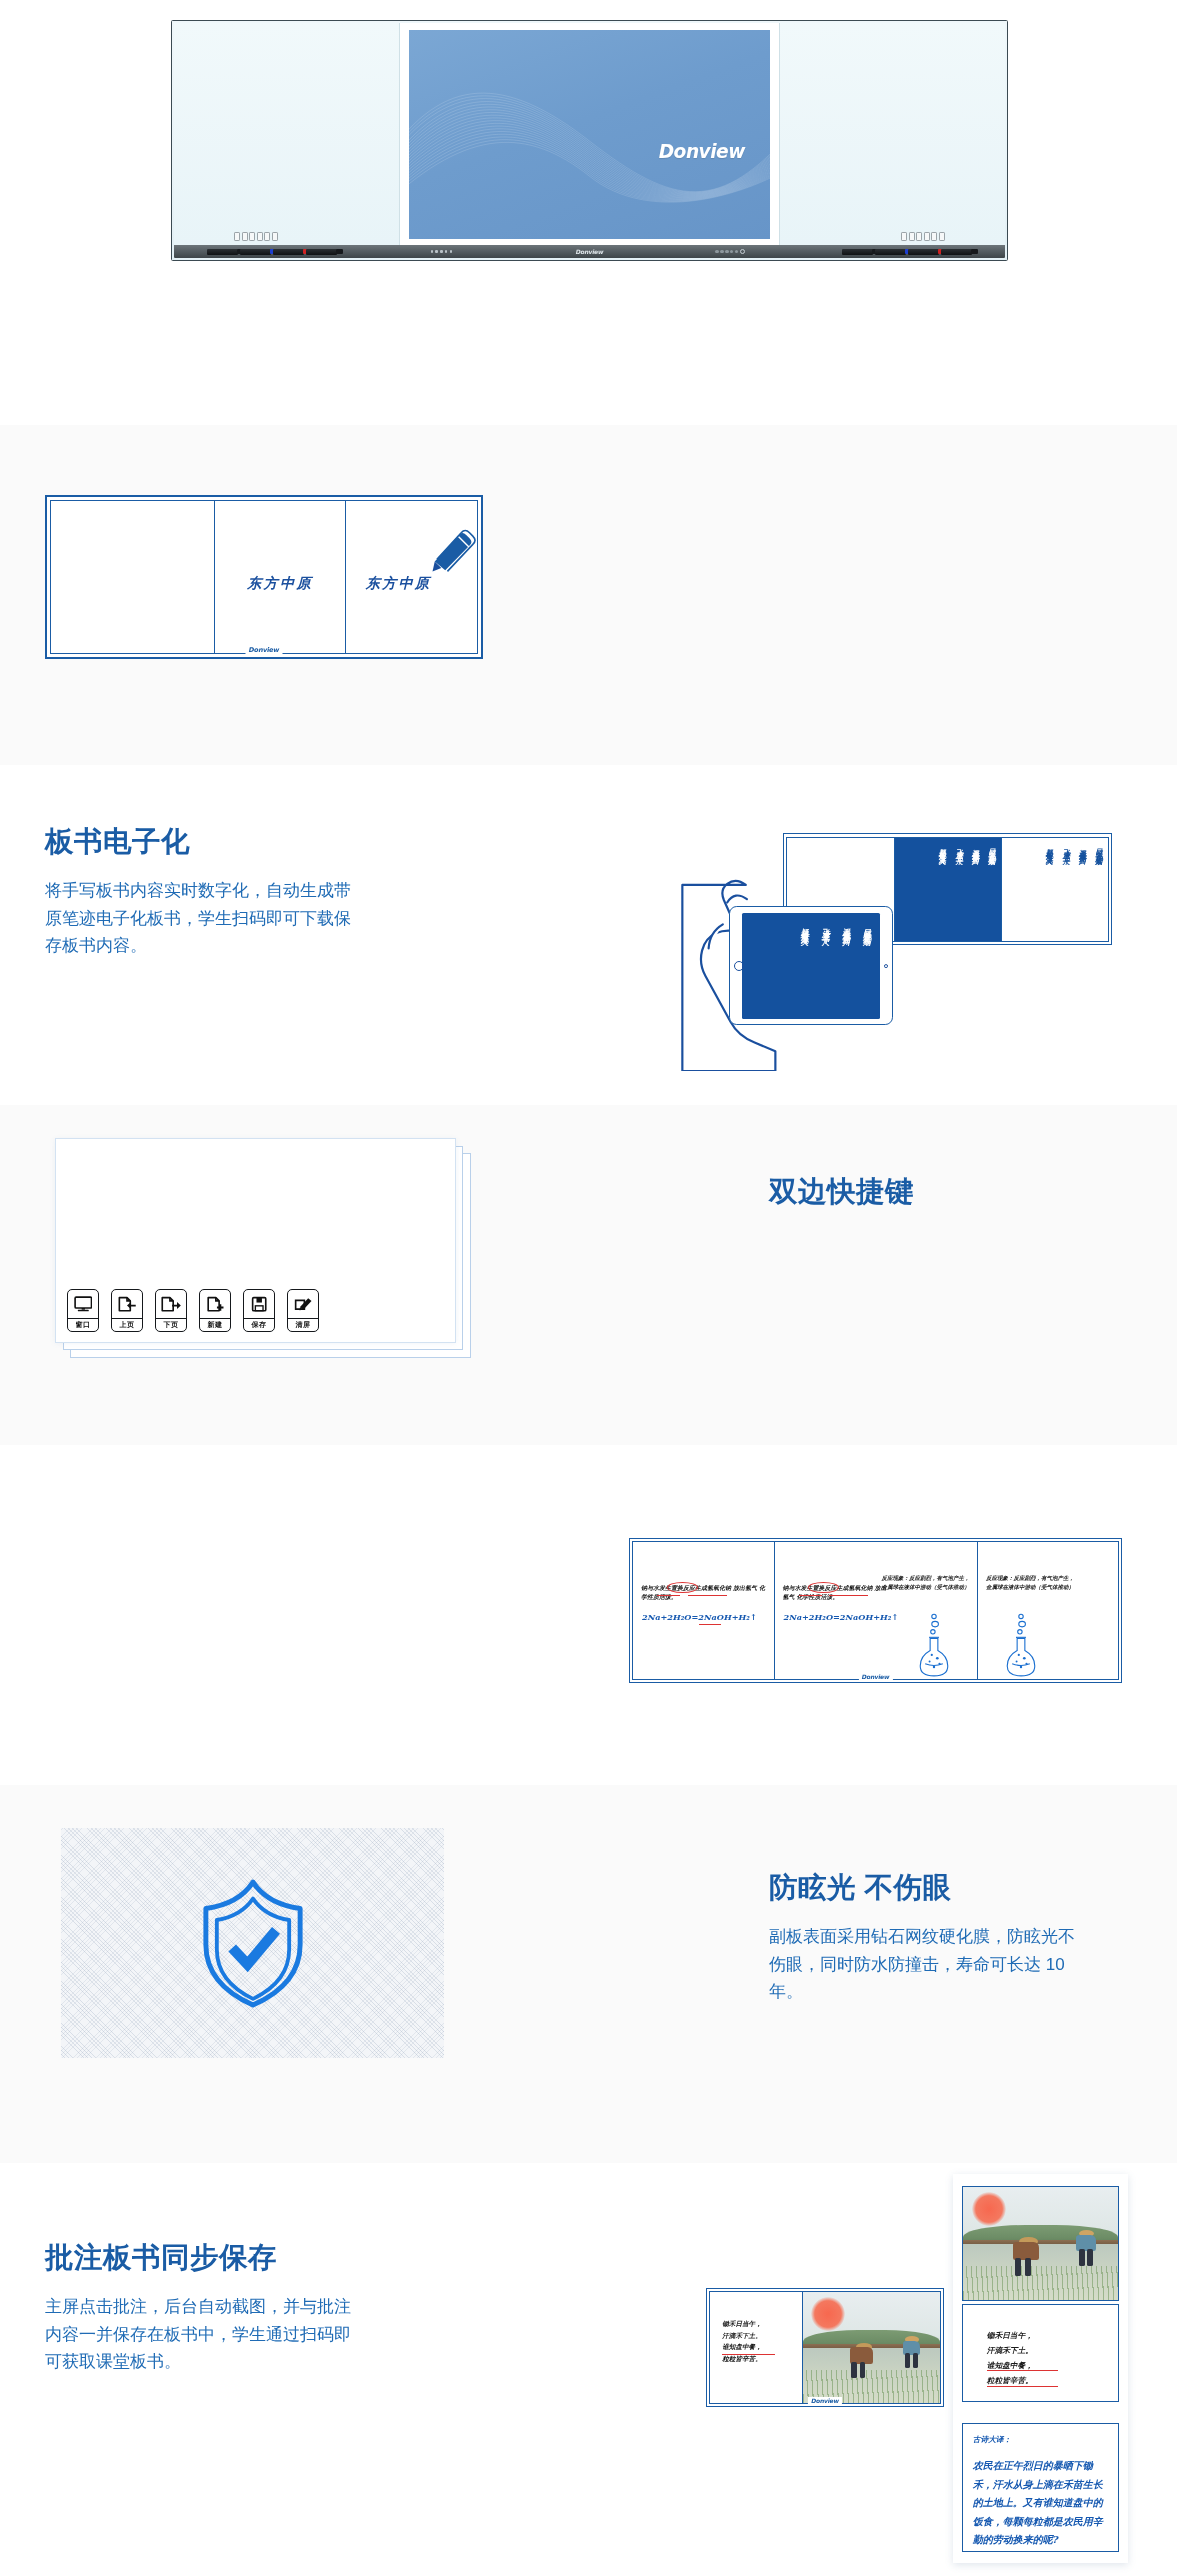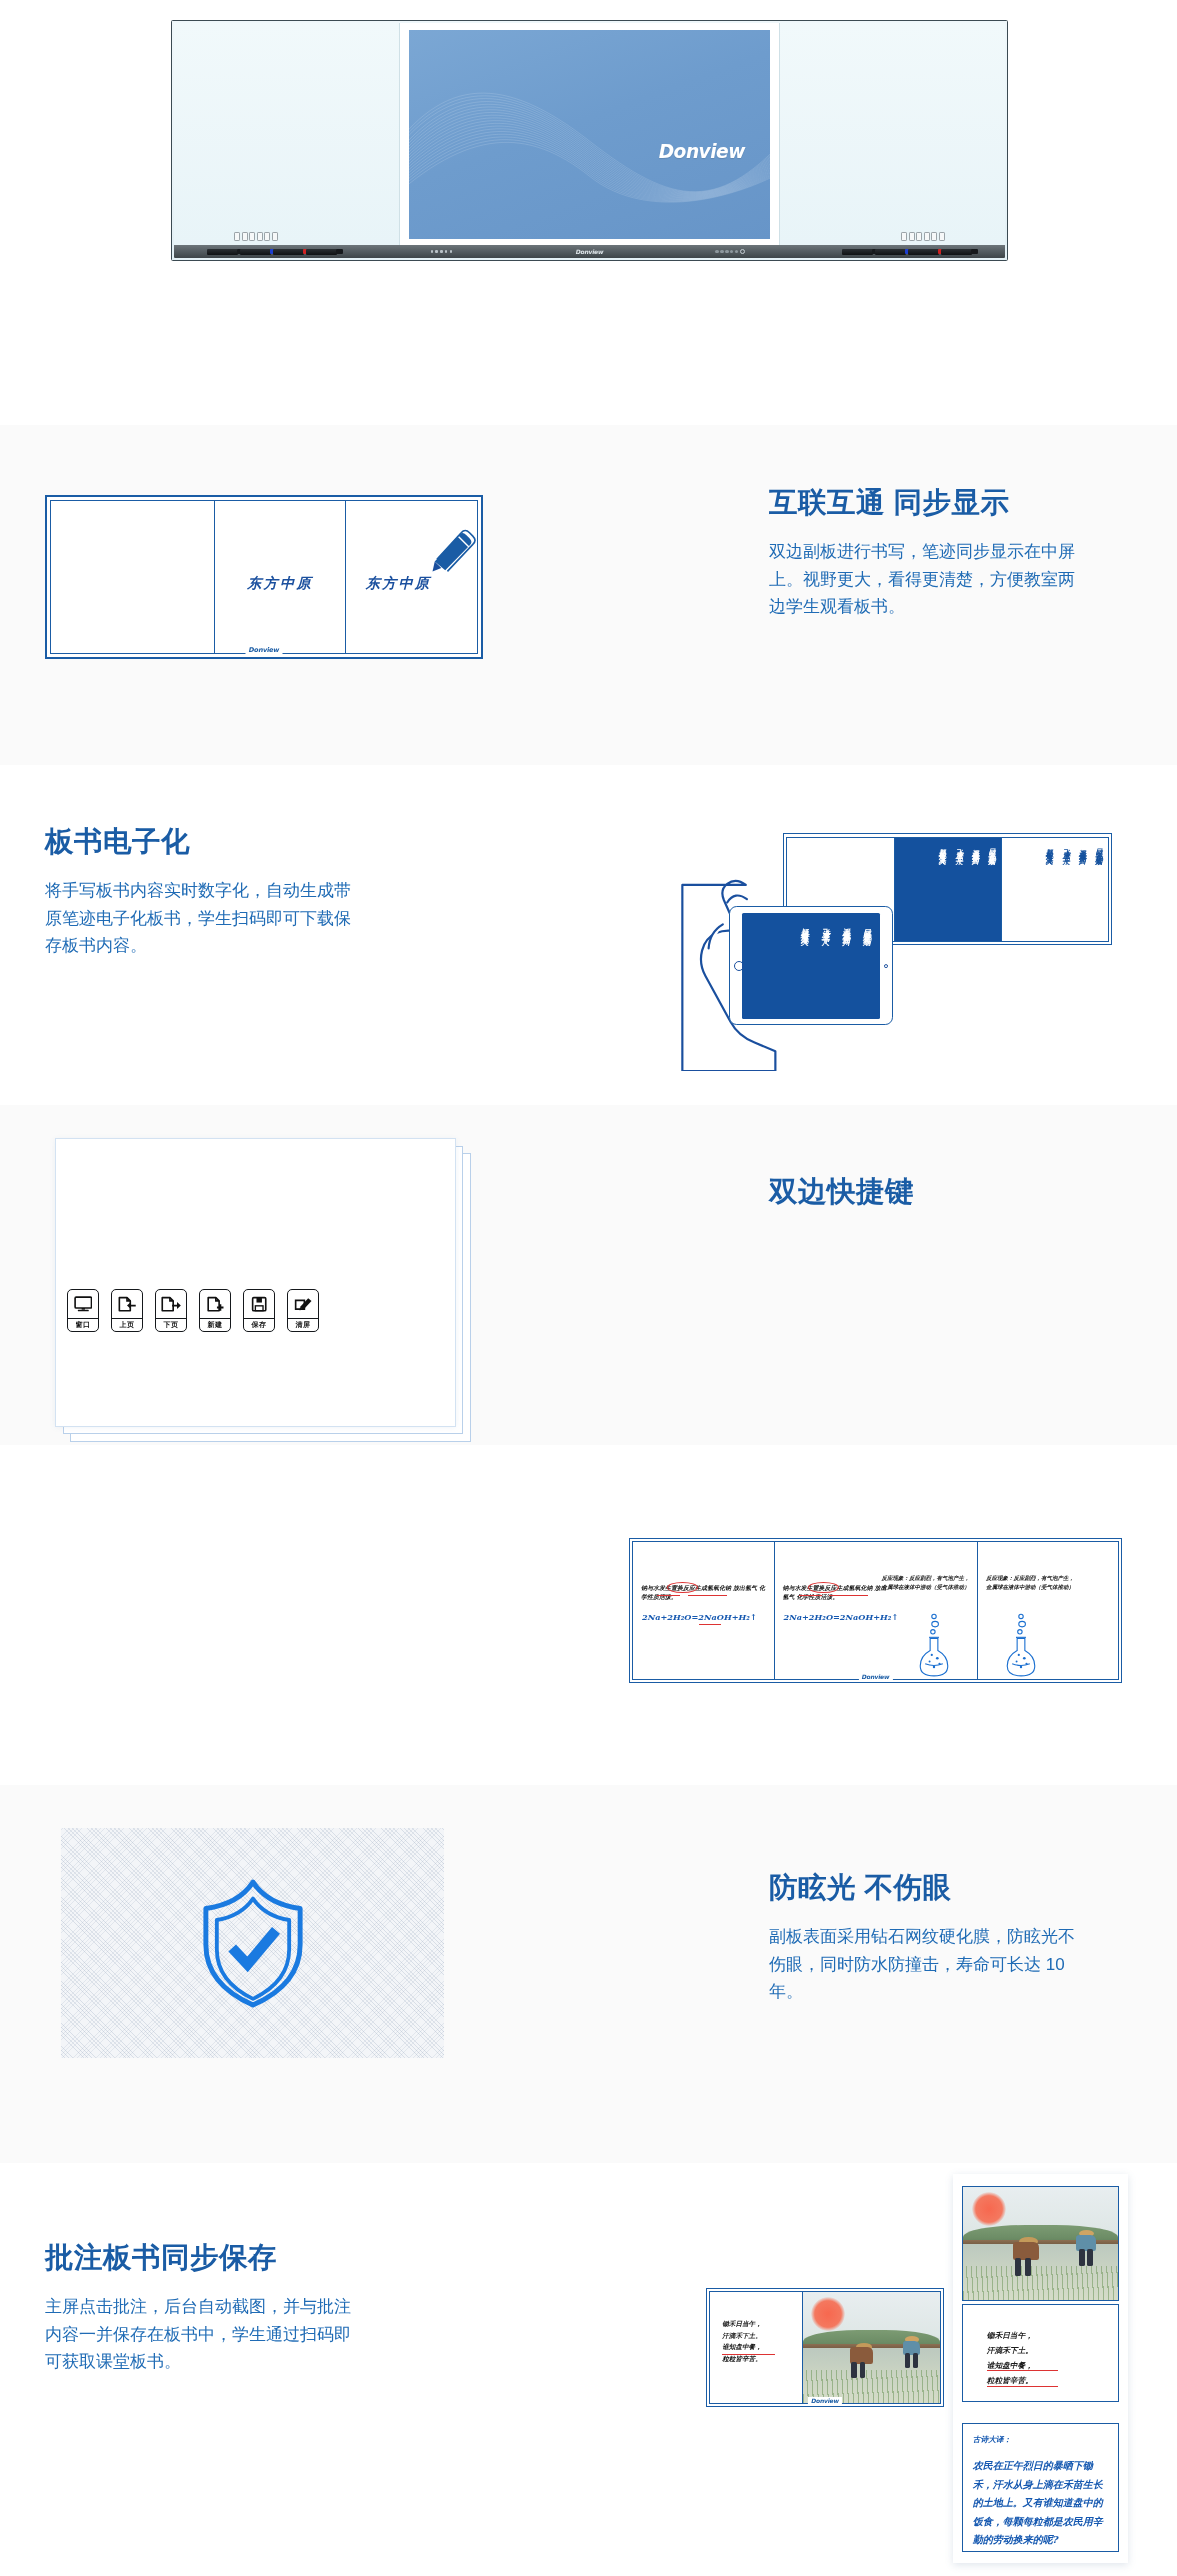--- a/index.html
+++ b/index.html
@@ -302,24 +302,20 @@
               <path d="M14 66 L58 18 q6-7 13 0 l6 6 q7 7 0 13 L33 82 Z" fill="#1a5ca5"></path>
               <path d="M14 66 L26 78 L10 84 Z" fill="#1a4f9e"></path>
               <path d="M56 20 l20 20" stroke="#fff" stroke-width="2.5" fill="none"></path>
               <path d="M18 62 L62 14 q7-8 15 0 l6 6 q8 8 0 15 L37 84" stroke="#1a5ca5" stroke-width="3" fill="none"></path>
             </svg>
           </div>
           <span class="wb-brand">Donview</span>
         </div>
       </div>
 
-      <div class="copy" style="left:769px; top:62px;">
-        <h2>互联互通 同步显示</h2>
-        <p>双边副板进行书写，笔迹同步显示在中屏上。视野更大，看得更清楚，方便教室两边学生观看板书。</p>
-      </div>
     </div>
   </div>
 
   <div class="section sec-white" style="height:340px;">
     <div class="sec-inner">
       <div class="copy" style="left:45px; top:61px;">
         <h2>板书电子化</h2>
         <p>将手写板书内容实时数字化，自动生成带原笔迹电子化板书，学生扫码即可下载保存板书内容。</p>
       </div>
 
@@ -363,21 +359,21 @@
           </div>
           <span style="position:absolute; left:3.8px; top:50%; transform:translateY(-50%); width:10px; height:10px; border:1.6px solid #1a4f9e; border-radius:50%;"></span>
           <span style="position:absolute; right:4.4px; top:50%; transform:translateY(-50%); width:3.8px; height:3.8px; border:1.1px solid #1a4f9e; border-radius:50%;"></span>
         </div>
       </div>
     </div>
   </div>
 
   <div class="section sec-gray" style="height:340px;">
     <div class="sec-inner">
-      <div class="sc-card" style="left:55px; top:33px; width:416px; height:304px;">
+      <div class="sc-card" style="left:55px; top:33px; width:416px; height:220px;">
         <div class="layer" style="left:15.3px; top:15.3px; right:0; bottom:0;"></div>
         <div class="layer" style="left:7.7px; top:7.7px; right:7.7px; bottom:7.7px;"></div>
         <div class="layer main" style="left:0; top:0; right:15.3px; bottom:15.3px;"></div>
 
         <div class="keys" style="left:12px; top:151px;">
 
           <div class="key">
             <span class="key-ico">
               <svg width="18.6" height="16.4" viewBox="0 0 34 30">
                 <rect x="2" y="2" width="30" height="20" rx="2" fill="none" stroke="#111" stroke-width="3"></rect>

